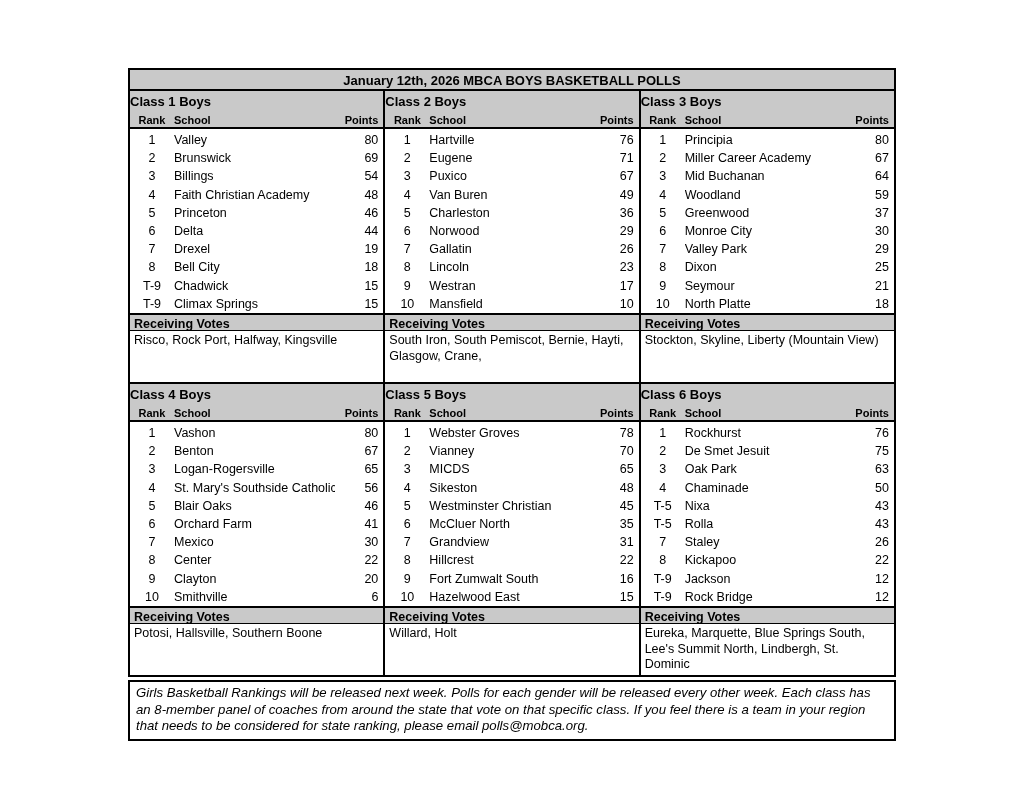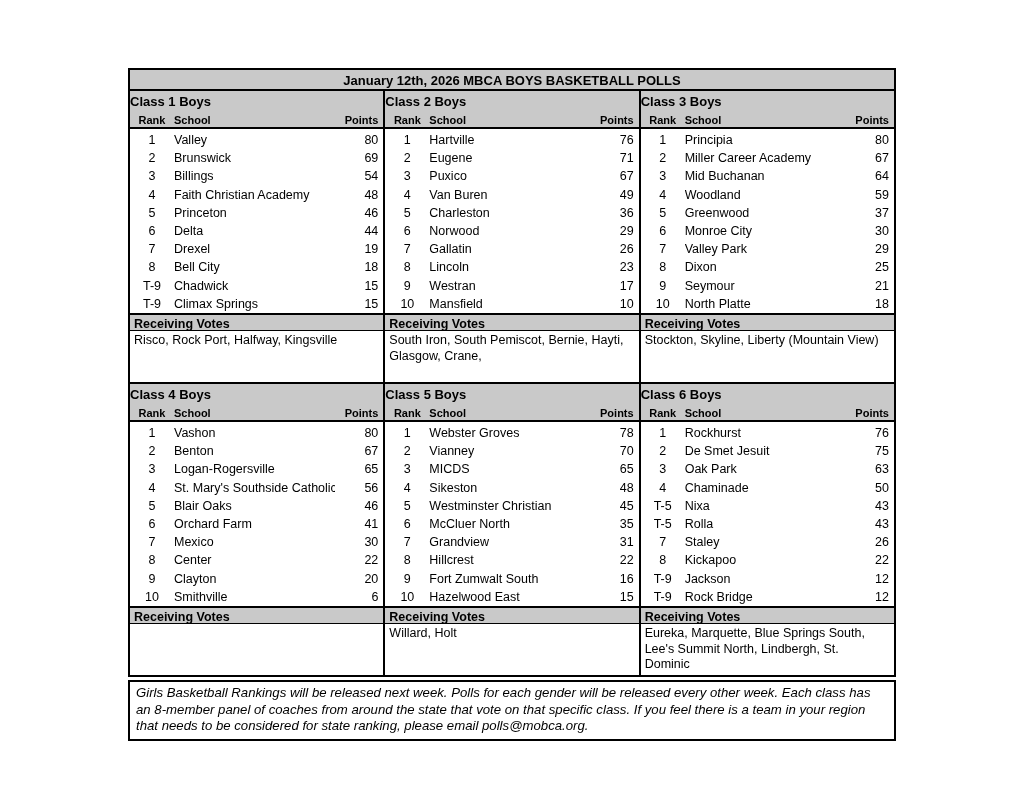--- a/index.html
+++ b/index.html
@@ -300,20 +300,21 @@
             <span class="c-school">Clayton</span>
             <span class="c-points">20</span>
           </div>
           <div class="row">
             <span class="c-rank">10</span>
             <span class="c-school">Smithville</span>
             <span class="c-points">6</span>
           </div>
         </div>
         <div class="rv-head">Receiving Votes</div>
+        <div class="rv-body">Potosi, Hallsville, Southern Boone</div>
       </div>
       <div class="panel">
         <div class="panel-head">Class 5 Boys</div>
         <div class="col-head">
           <span class="c-rank">Rank</span>
           <span class="c-school">School</span>
           <span class="c-points">Points</span>
         </div>
         <div class="rows">
           <div class="row">

